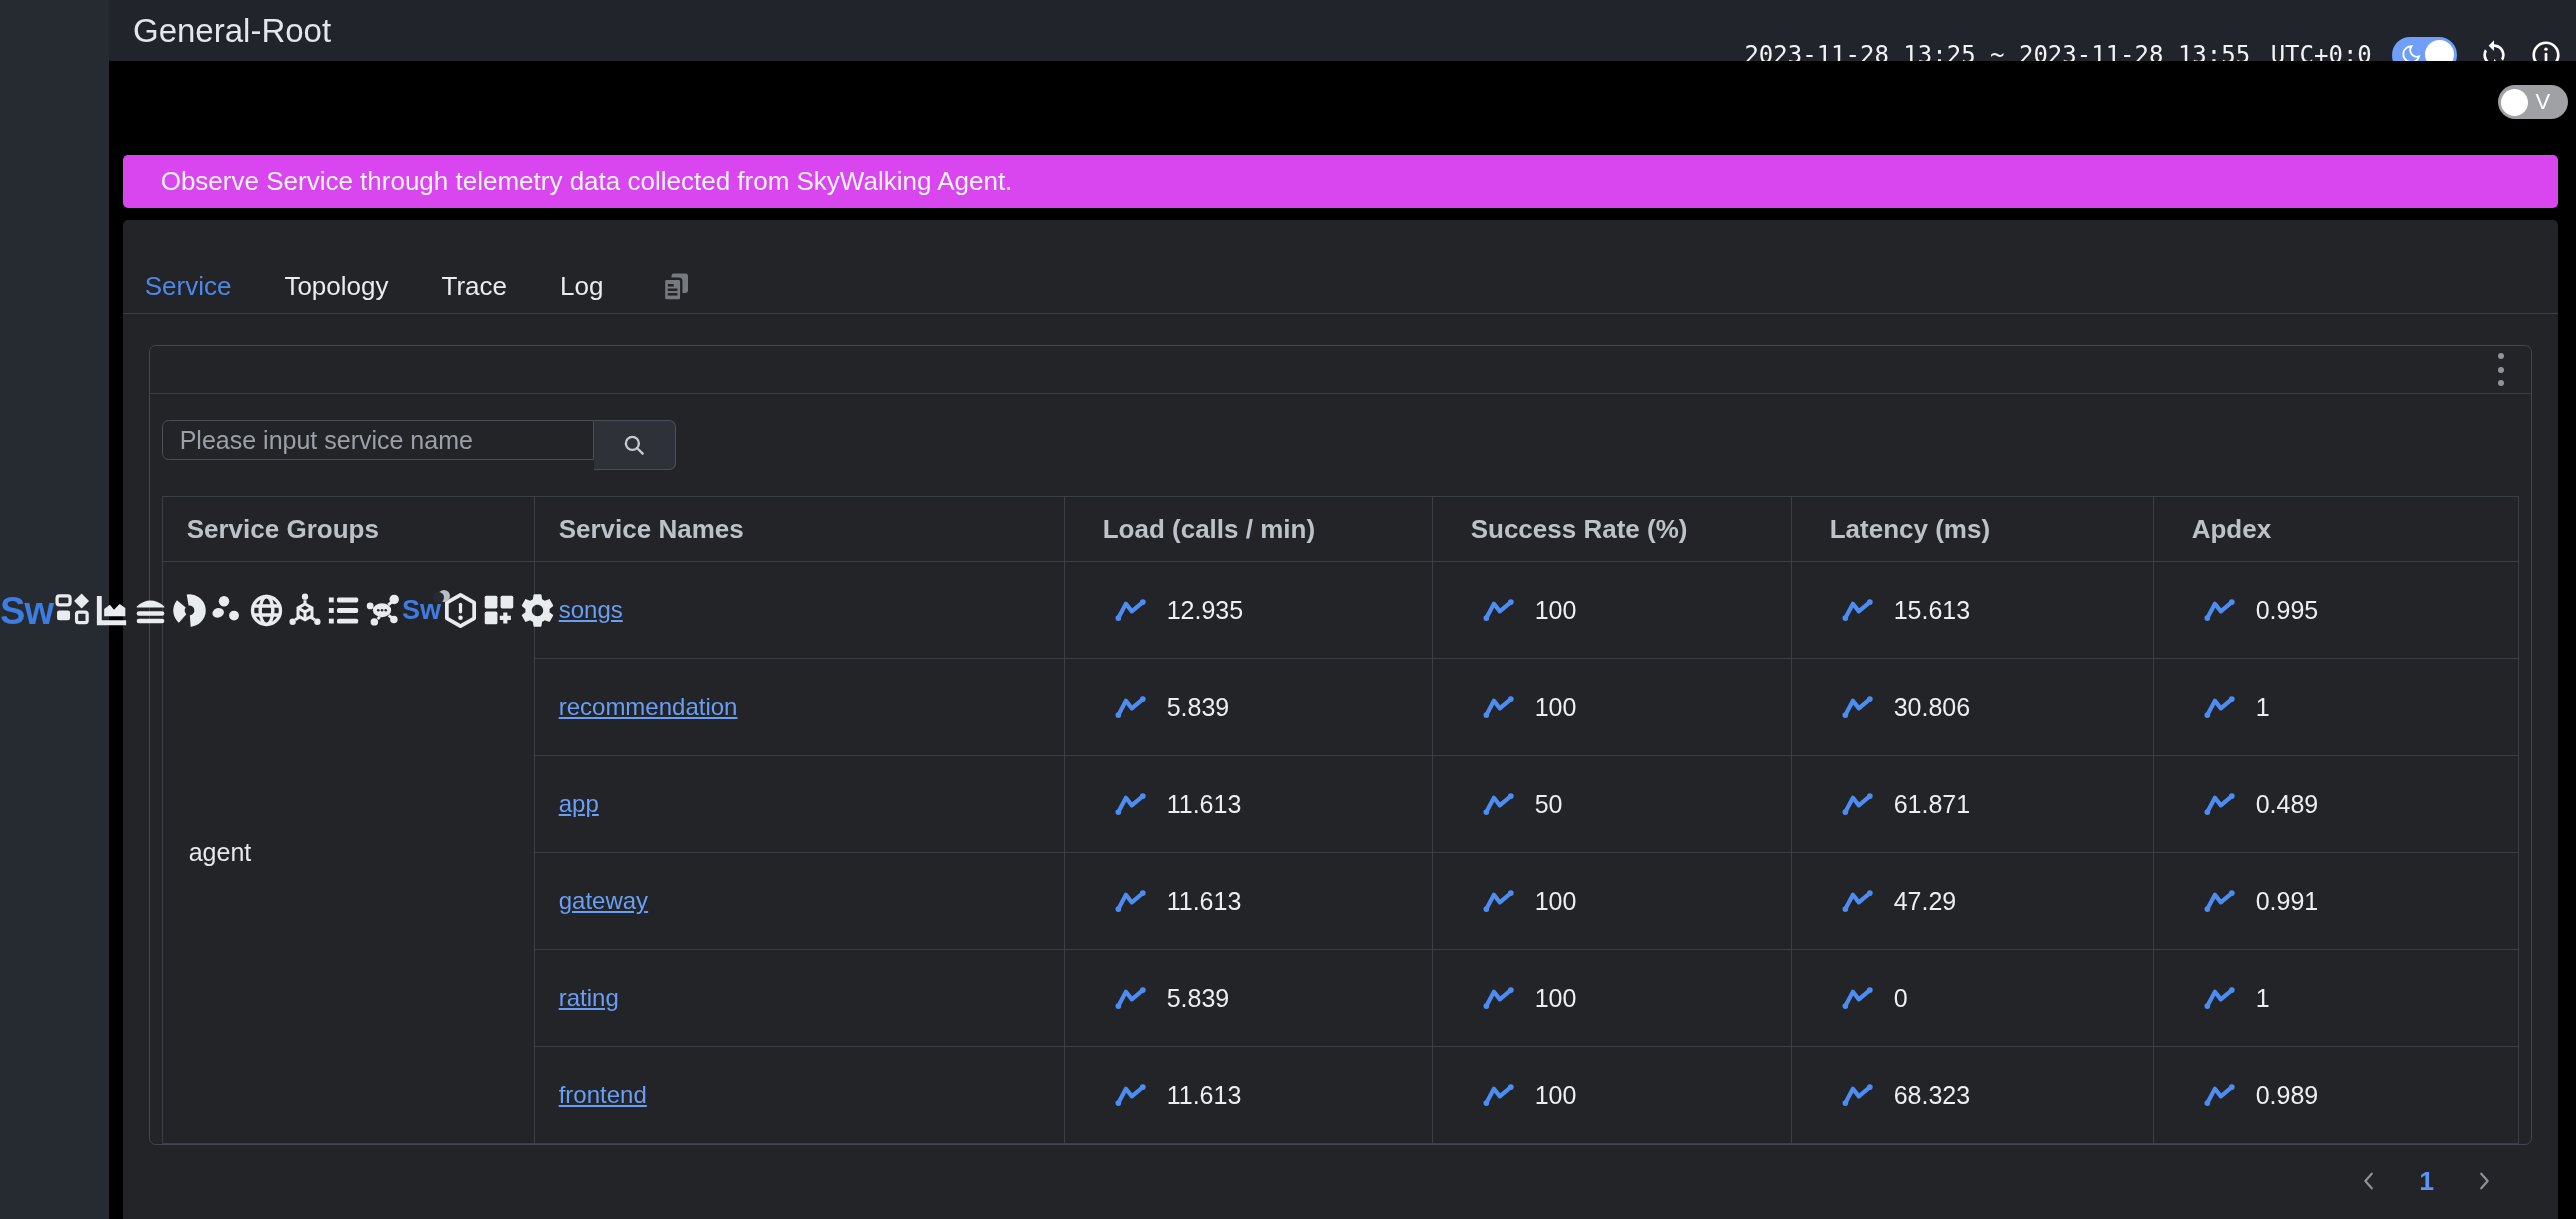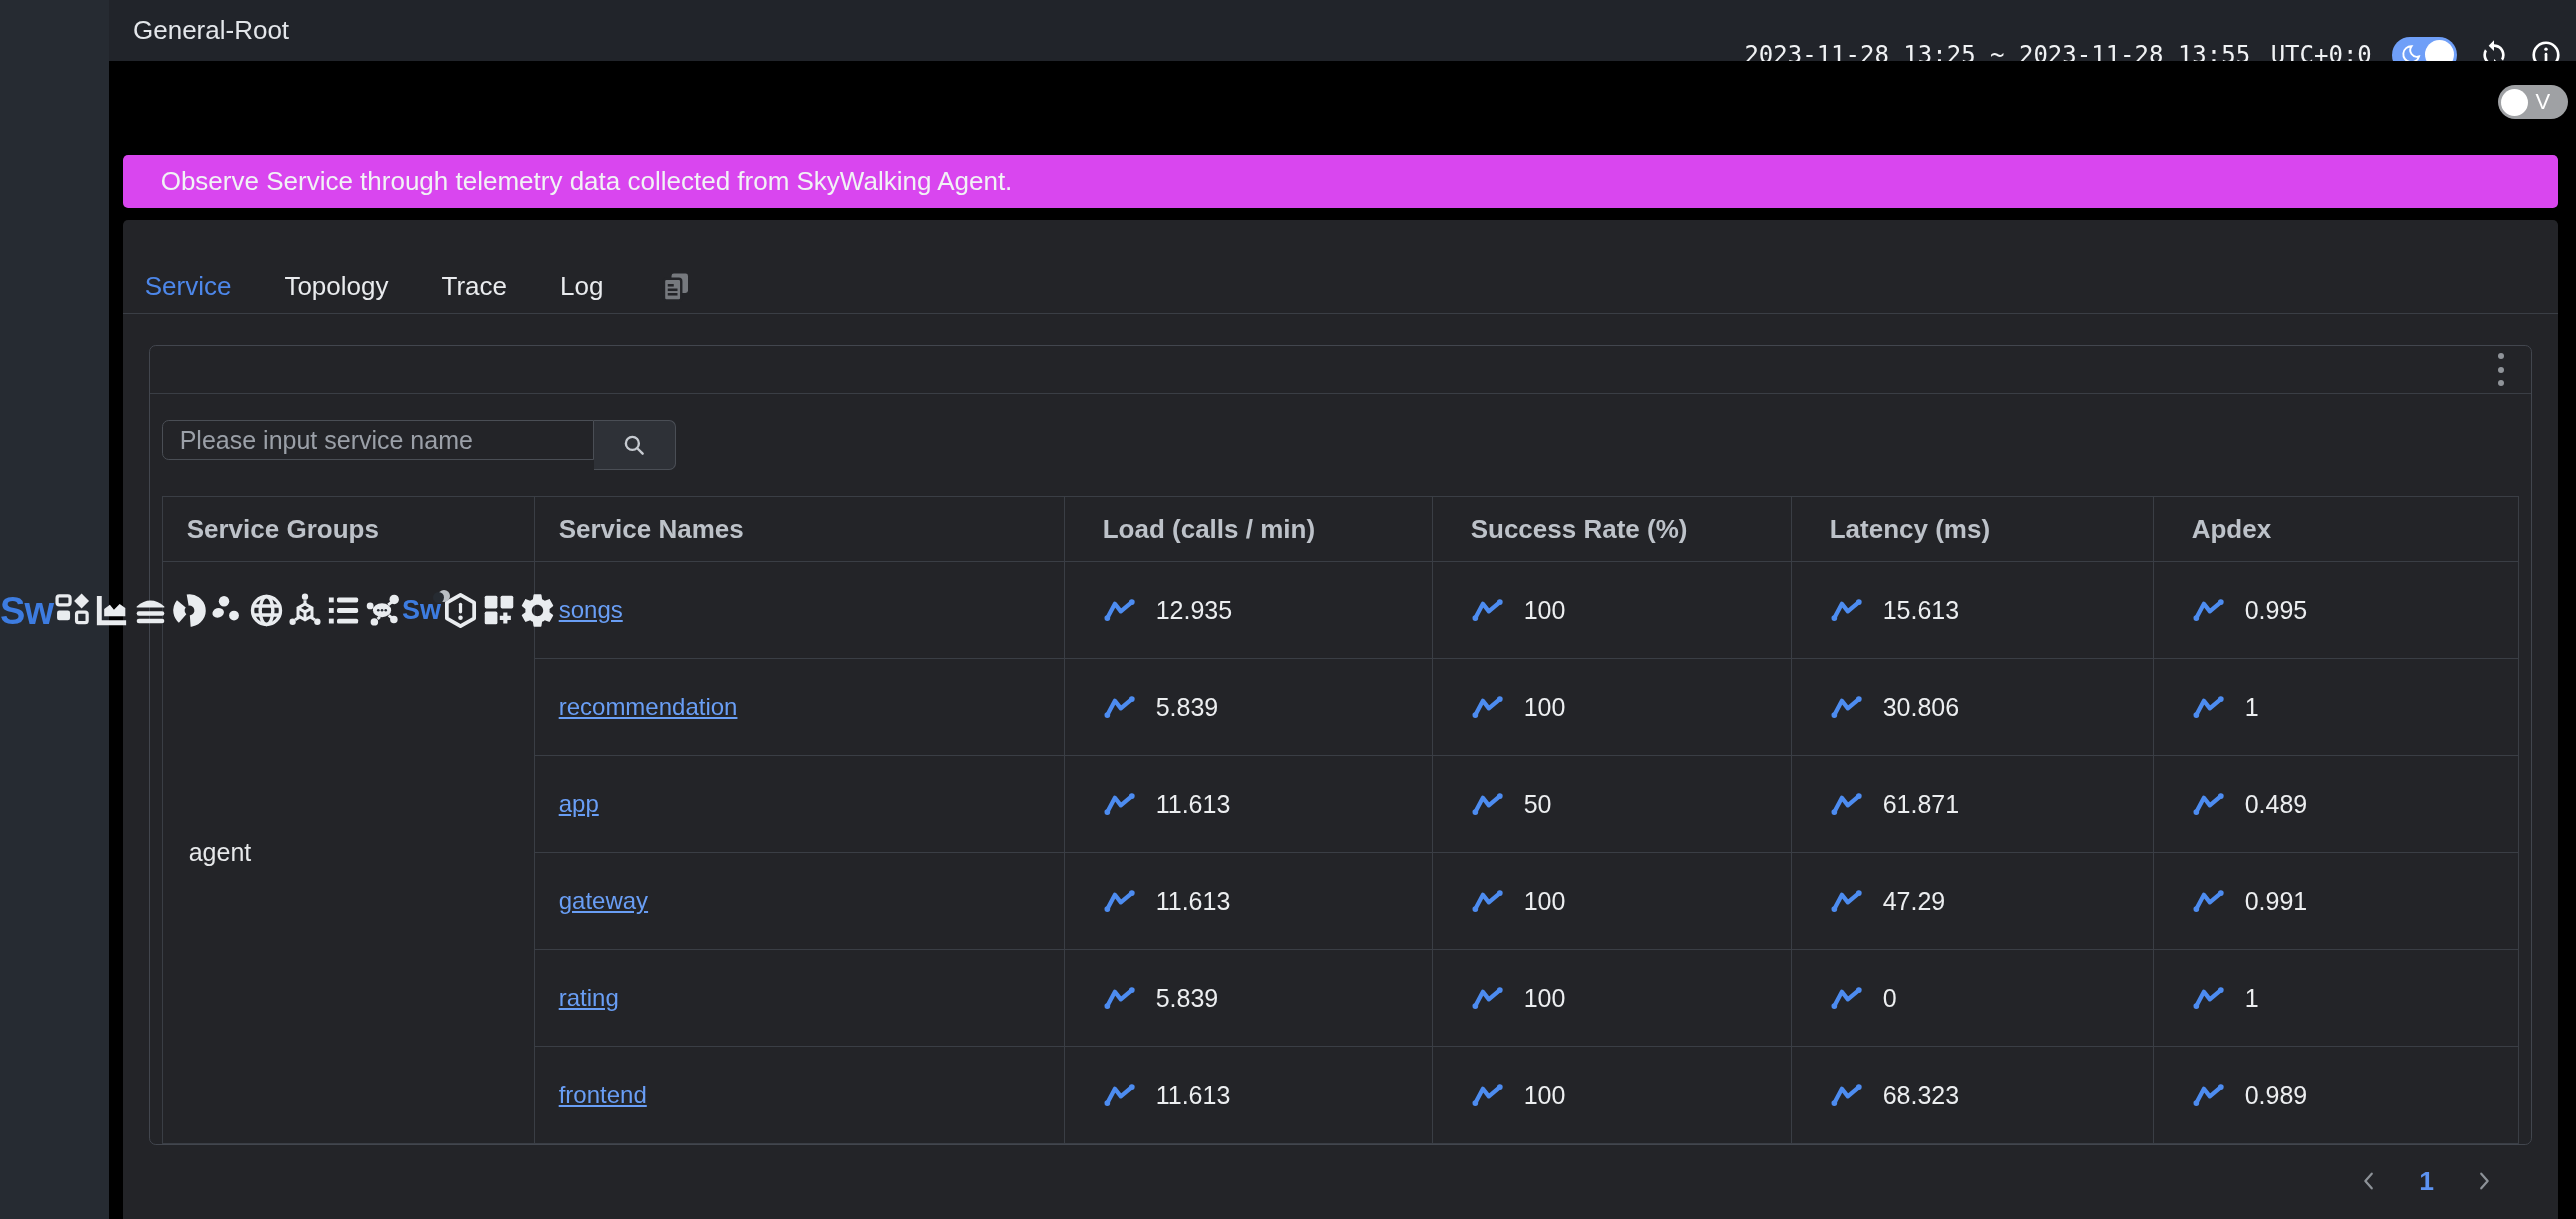--- a/index.html
+++ b/index.html
@@ -26,21 +26,21 @@
     position:absolute; right:-8.5px; top:-4.3px; width:12px; height:12px; border-radius:50%; background:#b9bec4;
   }
   .side-sw .crescent::after {
     content:""; position:absolute; left:-4.3px; top:1.7px; width:11px; height:11px; border-radius:50%; background:#262b32;
   }
   
   .header {
     position:absolute; left:109px; top:0; right:0; height:61px;
     background:#21242a; display:flex; align-items:center; padding:0 13.7px 0 24px;
   }
-  .header-title { font-size:26px; color:#e3e6ea; }
+  .header-title { font-size:33px; color:#e3e6ea; }
   .header-right { margin-left:auto; display:flex; align-items:center; gap:20.5px;margin-top:48px; }
   .time-range { font-family:"DejaVu Sans Mono", monospace; font-size:24px; color:#f0f2f4; cursor:pointer; }
   .timezone { font-family:"DejaVu Sans Mono", monospace; font-size:24px; color:#f0f2f4; }
   .theme-toggle {
     width:65px; height:36px; border-radius:18px; background:#6f9ff8; position:relative; cursor:pointer;
     flex:0 0 auto;
   }
   .theme-toggle .knob { position:absolute; right:3.4px; top:3.4px; width:29px; height:29px; border-radius:50%; background:#fff; }
   .theme-toggle svg { position:absolute; left:6px; top:6px; }
   .icon-btn { width:32px; height:32px; display:flex; align-items:center; justify-content:center; cursor:pointer; }
@@ -87,21 +87,21 @@
   table { border-collapse:collapse; margin:26px 12px 0 12px; width:calc(100% - 24px); table-layout:fixed; }
   th, td { border:1.7px solid #3a3e45; }
   thead th {
     height:65px; text-align:left; font-size:26px; font-weight:700; color:#bdc2c9; padding-left:24px;
   }
   thead th.metric-h { padding-left:38px; }
   tbody td { height:97px; }
   td.group-cell { font-size:25px; color:#e6e8ea; padding-left:26px; vertical-align:middle; }
   td.name-cell { padding-left:24px; }
   .svc-link { color:#699ef5; font-size:24px; text-decoration:underline; cursor:pointer; }
-  td.metric-cell { padding-left:38px; }
+  td.metric-cell { padding-left:49px; }
   .metric-wrap { display:flex; align-items:center; gap:19px; }
   .metric-value { font-size:25px; color:#eceef0; }
   
   .pagination { display:flex; align-items:center; justify-content:flex-end; gap:39px; margin-top:20.5px; padding-right:63px; }
   .pg-btn { cursor:pointer; display:flex; align-items:center; }
   .pg-num { color:#5d93f2; font-size:26.5px; font-weight:600; }
 </style>
 </head>
 <body>
 

